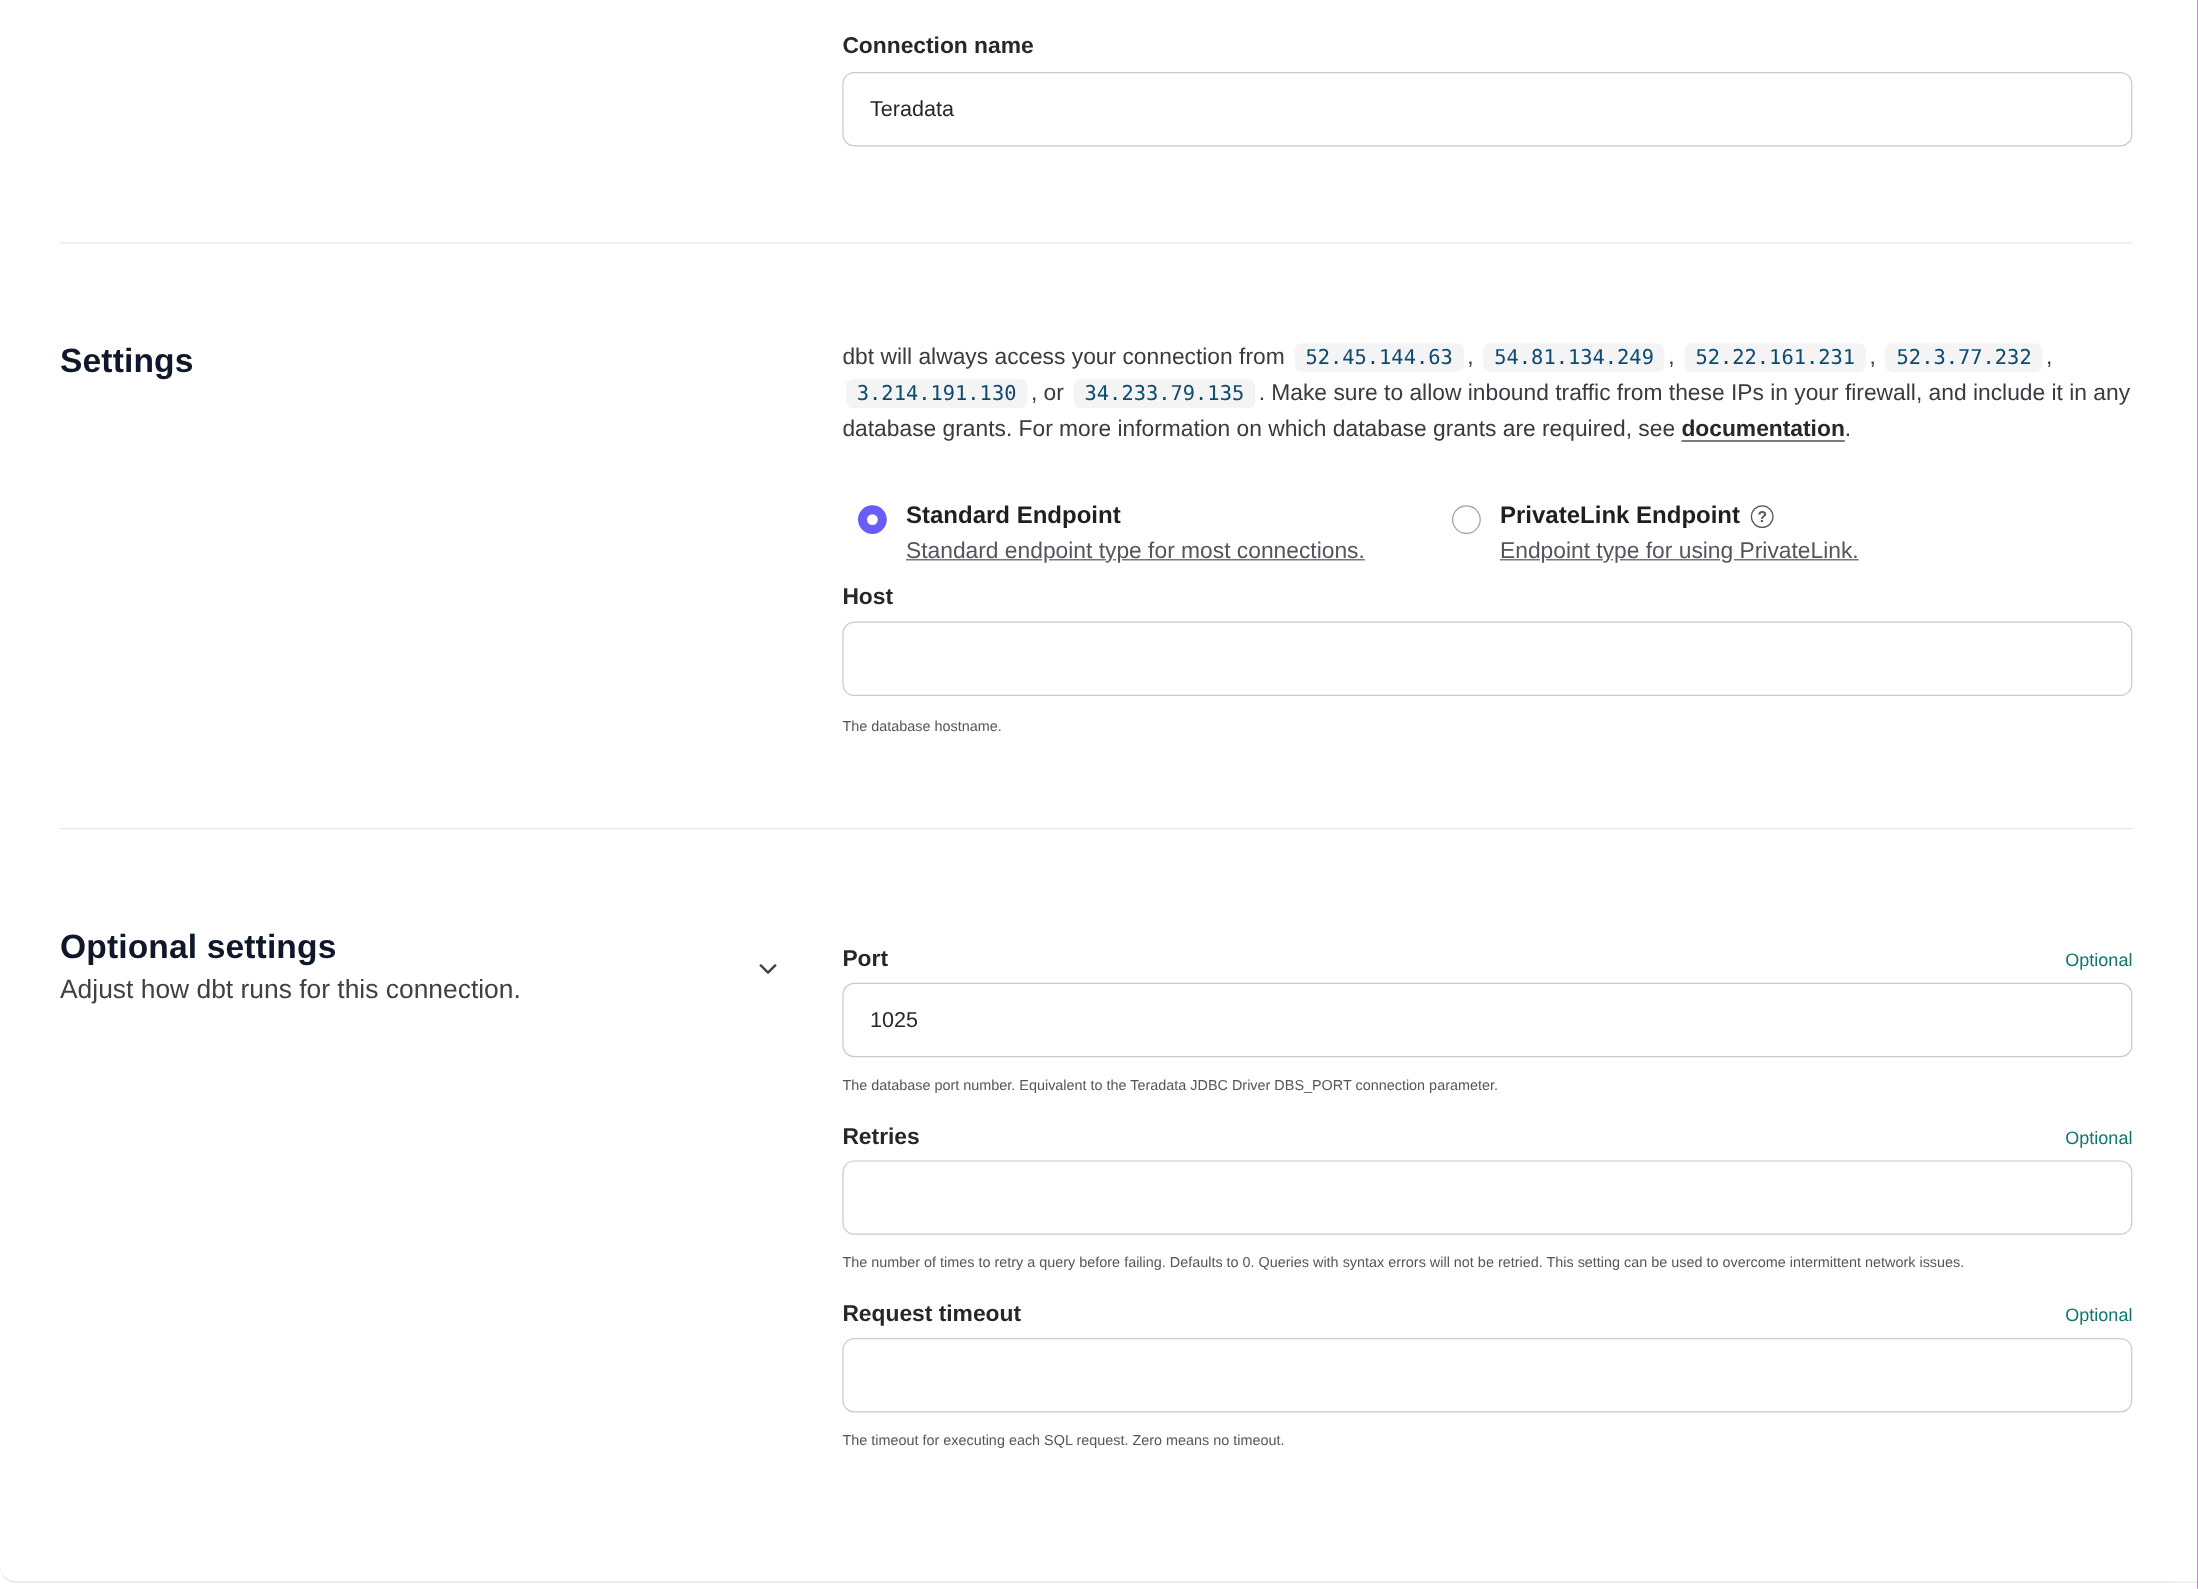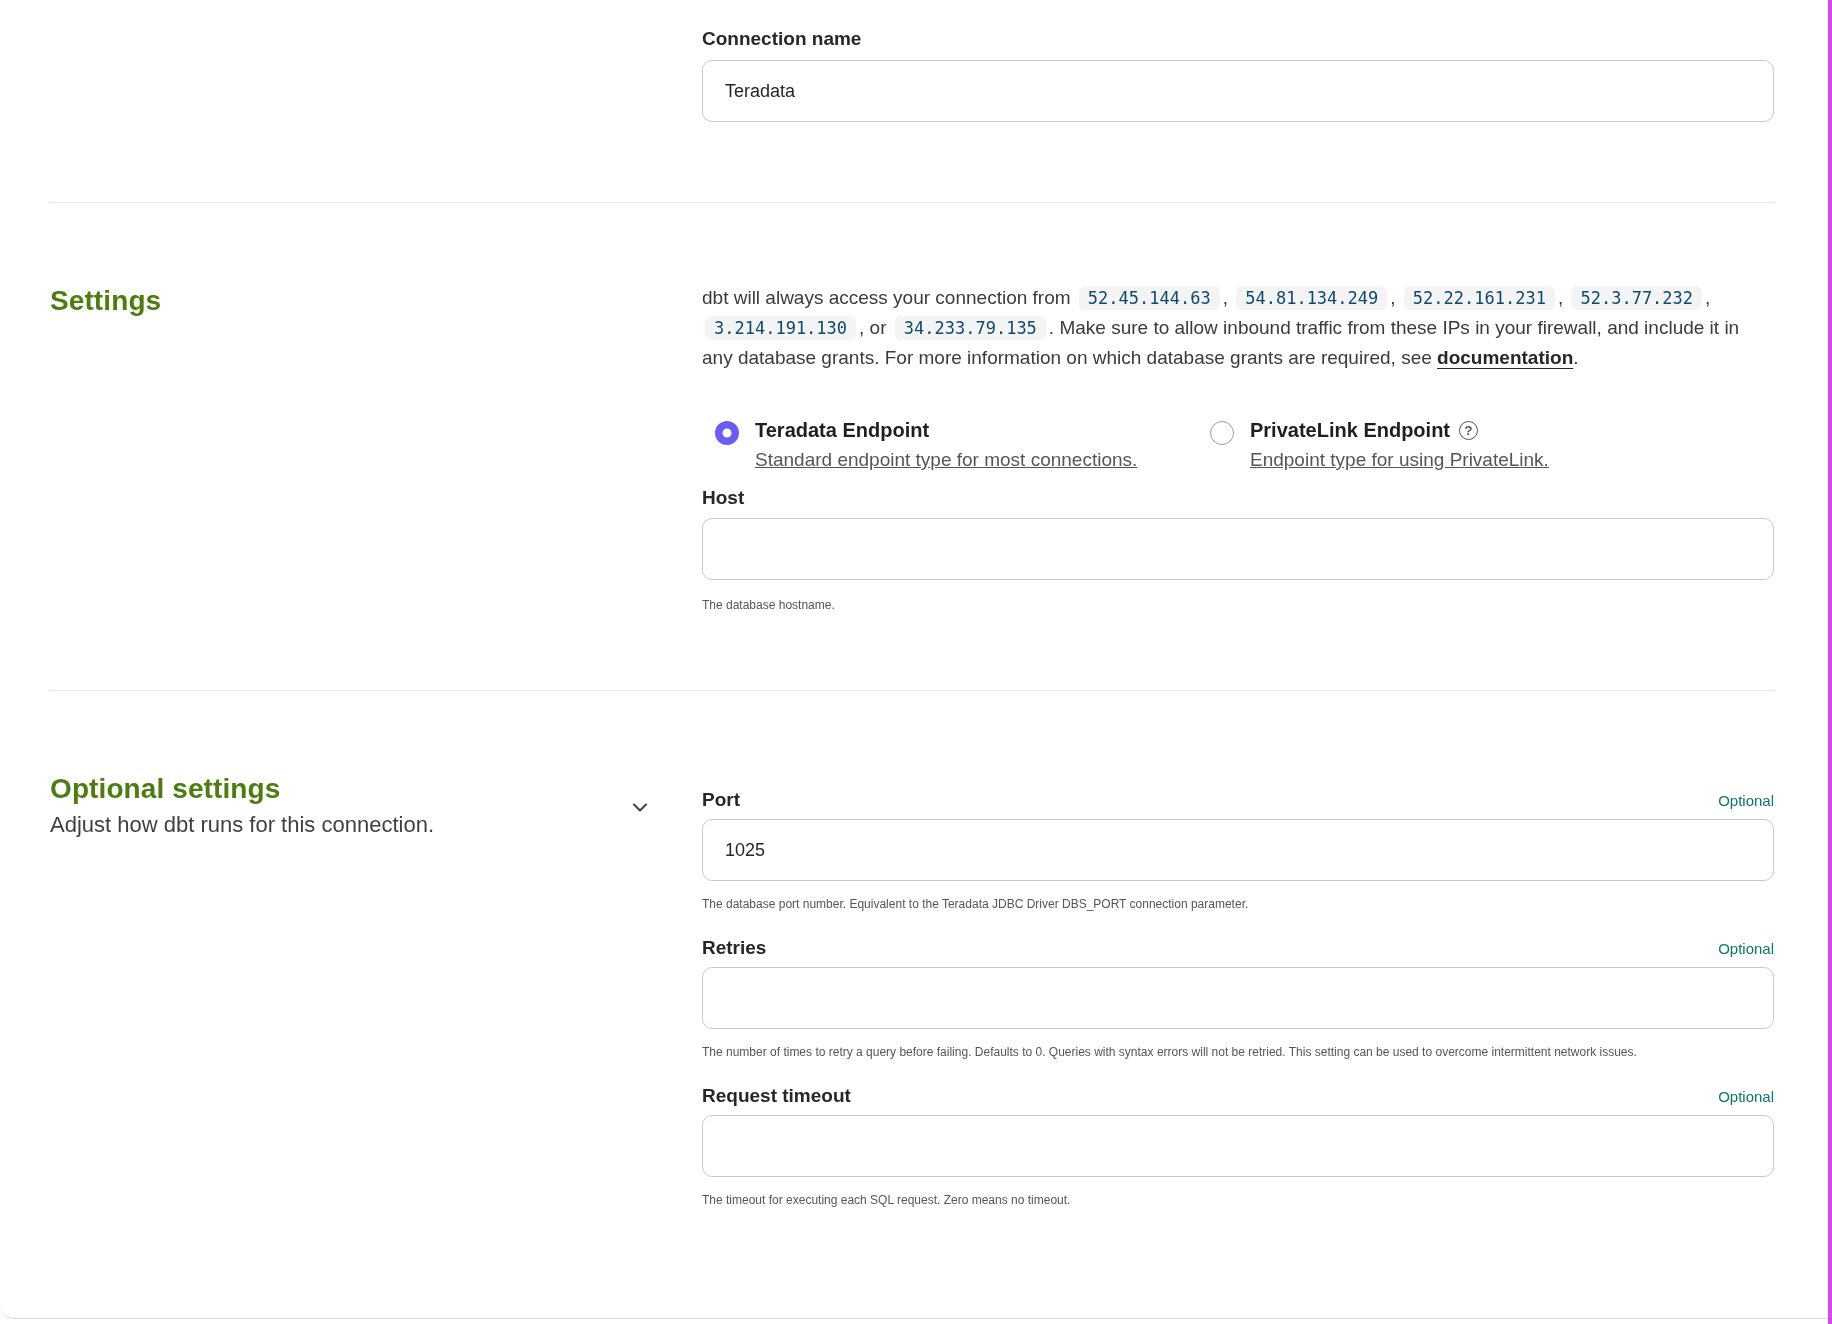--- a/index.html
+++ b/index.html
@@ -8,21 +8,21 @@
     font-family: "Liberation Sans", "DejaVu Sans", sans-serif;
     color: #27272a;
     -webkit-font-smoothing: antialiased;
   }
   .viewport {
     width: 1832px;
     height: 1324px;
     position: relative;
     background: #ffffff;
     overflow: hidden;
-    border-right: 4px solid #d946ef;
+    border-right: 1px solid #d946ef;
   }
   .card {
     width: 100%;
     height: 1319px;
     background: #ffffff;
     border-bottom: 1px solid #d8d8dc;
     border-radius: 0 0 0 14px;
     padding: 0 54px 0 50px;
     overflow: hidden;
   }
@@ -31,21 +31,21 @@
     border-top: 1px solid #e5e5e8;
     width: 100%;
   }
   .section { display: flex; width: 100%; }
   .left-col { width: 602px; flex: 0 0 602px; margin-right: 50px; }
   .right-col { flex: 1 1 auto; min-width: 0; }
 
   h2.section-title {
     font-size: 28px;
     font-weight: bold;
-    color: #4d7c0f;
+    color: #0f172a;
     letter-spacing: 0.1px;
   }
   .section-subtitle {
     font-size: 22px;
     color: #3f3f46;
     margin-top: 7px;
   }
 
   .field-label {
     font-size: 19px;
@@ -196,21 +196,21 @@
         <h2 class="section-title">Settings</h2>
       </div>
       <div class="right-col">
         <p class="ip-paragraph"><span>dbt will always access your connection from </span><span class="ip-chip">52.45.144.63</span><span>, </span><span class="ip-chip">54.81.134.249</span><span>, </span><span class="ip-chip">52.22.161.231</span><span>, </span><span class="ip-chip">52.3.77.232</span><span>, </span><span class="ip-chip">3.214.191.130</span><span>, or </span><span class="ip-chip">34.233.79.135</span><span>. Make sure to allow inbound traffic from these IPs in your firewall, and include it in any database grants. For more information on which database grants are required, see </span><a class="doc-link">documentation</a><span>.</span></p>
 
         <div class="radio-group">
           <div class="radio-option first">
             <span class="radio-circle selected"></span>
             <div>
               <div class="radio-title-row">
-                <span class="radio-title">Teradata Endpoint</span>
+                <span class="radio-title">Standard Endpoint</span>
               </div>
               <div class="radio-desc">Standard endpoint type for most connections.</div>
             </div>
           </div>
           <div class="radio-option">
             <span class="radio-circle unselected"></span>
             <div>
               <div class="radio-title-row">
                 <span class="radio-title">PrivateLink Endpoint</span>
                 <span class="help-icon">?</span>

